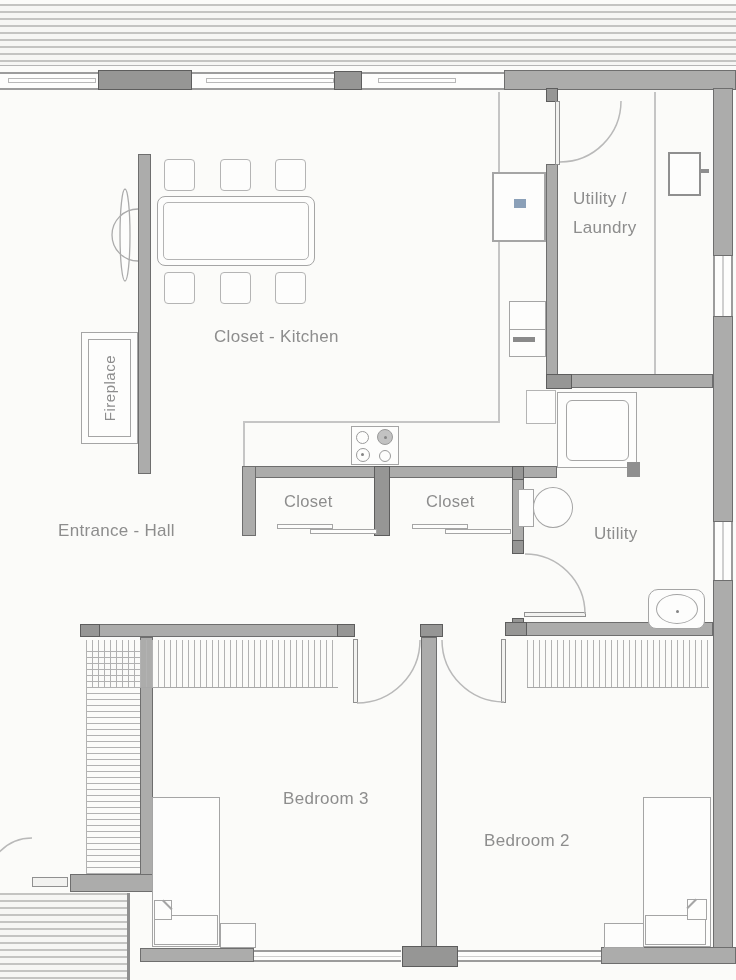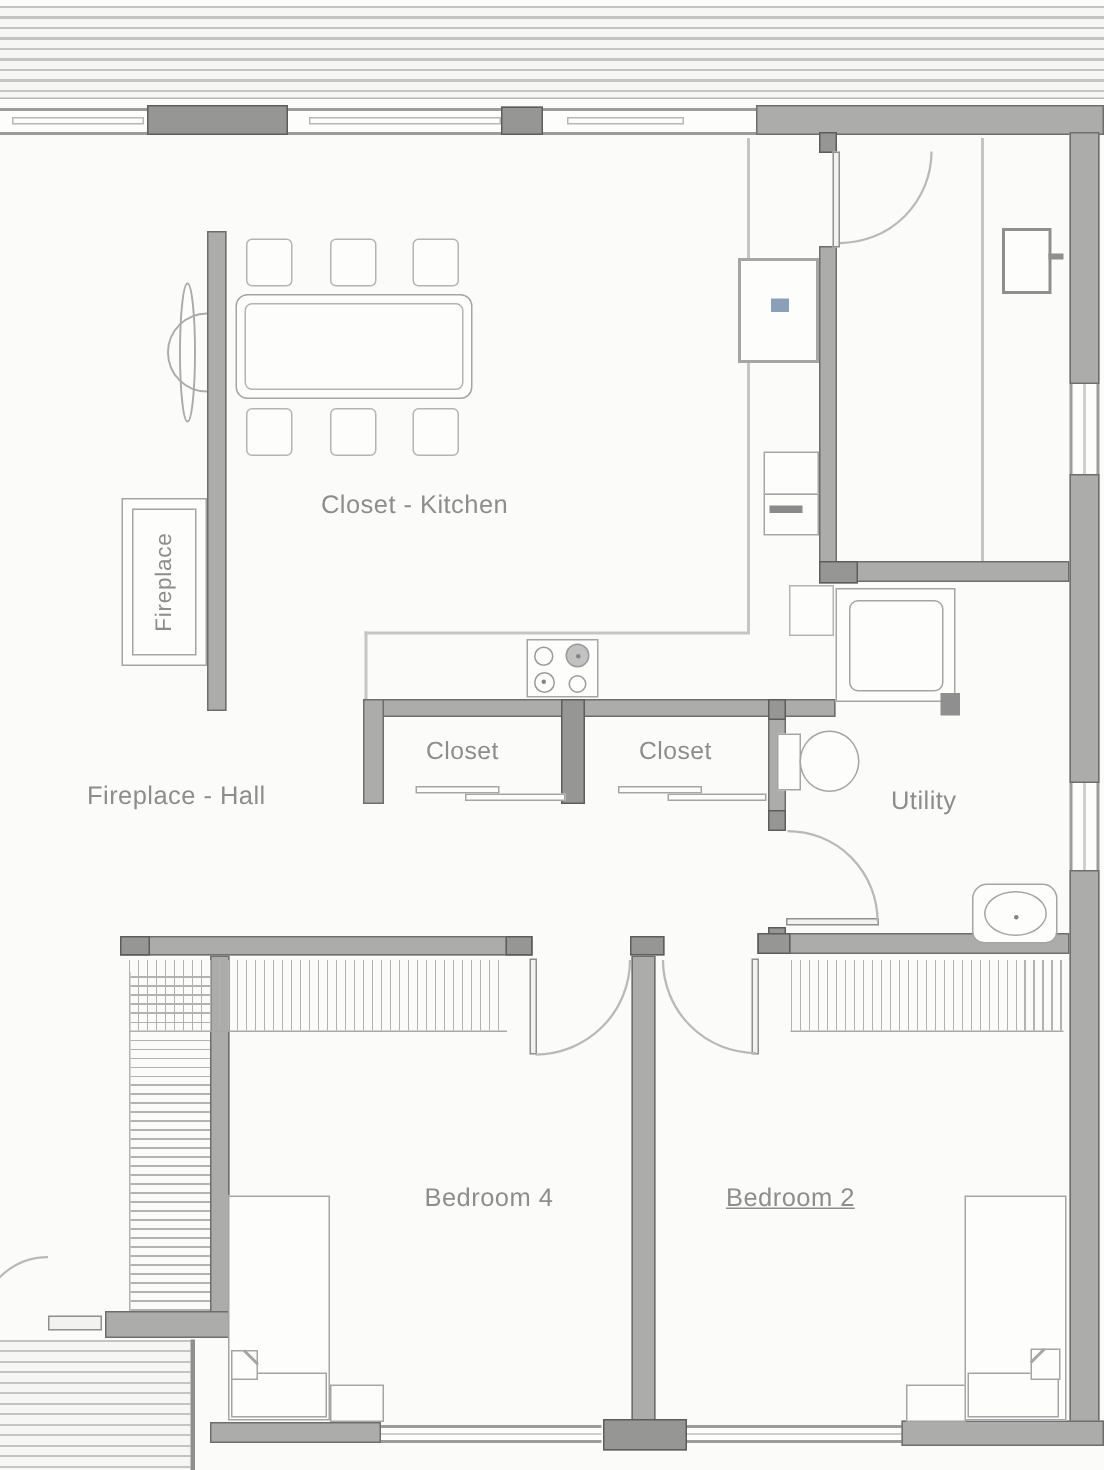--- a/index.html
+++ b/index.html
@@ -168,21 +168,25 @@
   <svg class="overlay" width="736" height="980" viewBox="0 0 736 980">
     <path d="M 621 101 A 61 61 0 0 1 560 162" style="fill:none;stroke:var(--arc);stroke-width:1.5"></path>
     <path d="M 585 614 A 60 60 0 0 0 525 554" style="fill:none;stroke:var(--arc);stroke-width:1.5"></path>
     <path d="M 420 640 A 63 63 0 0 1 357 703" style="fill:none;stroke:var(--arc);stroke-width:1.5"></path>
     <path d="M 442 640 A 62 62 0 0 0 504 702" style="fill:none;stroke:var(--arc);stroke-width:1.5"></path>
     <path d="M 32 838 A 45 45 0 0 0 -13 883" style="fill:none;stroke:var(--arc);stroke-width:1.5"></path>
     <ellipse cx="125" cy="235" rx="5" ry="46" style="fill:#fdfdfc;stroke:#ababab;stroke-width:1.3"></ellipse>
     <path d="M 138 209 A 26 26 0 0 0 138 261" style="fill:none;stroke:#ababab;stroke-width:1.3"></path>
   </svg>
 
+  <div class="lbl" style="left:573px;top:184px;line-height:29px;">
+    <div>Utility /</div>
+    <div>Laundry</div>
+  </div>
   <div class="lbl" style="left:214px;top:327px;">Closet - Kitchen</div>
-  <div class="lbl" style="left:58px;top:521px;">Fireplace - Hall</div>
+  <div class="lbl" style="left:58px;top:521px;">Entrance - Hall</div>
   <div class="lbl" style="left:284px;top:492px;font-size:16.5px;">Closet</div>
   <div class="lbl" style="left:426px;top:492px;font-size:16.5px;">Closet</div>
   <div class="lbl" style="left:594px;top:524px;">Utility</div>
-  <div class="lbl" style="left:283px;top:789px;">Bedroom 4</div>
-  <div class="lbl" style="left:484px;top:789px;text-decoration:underline;">Bedroom 2</div>
+  <div class="lbl" style="left:283px;top:789px;">Bedroom 3</div>
+  <div class="lbl" style="left:484px;top:831px;">Bedroom 2</div>
 
 </div>
 
 </body></html>

